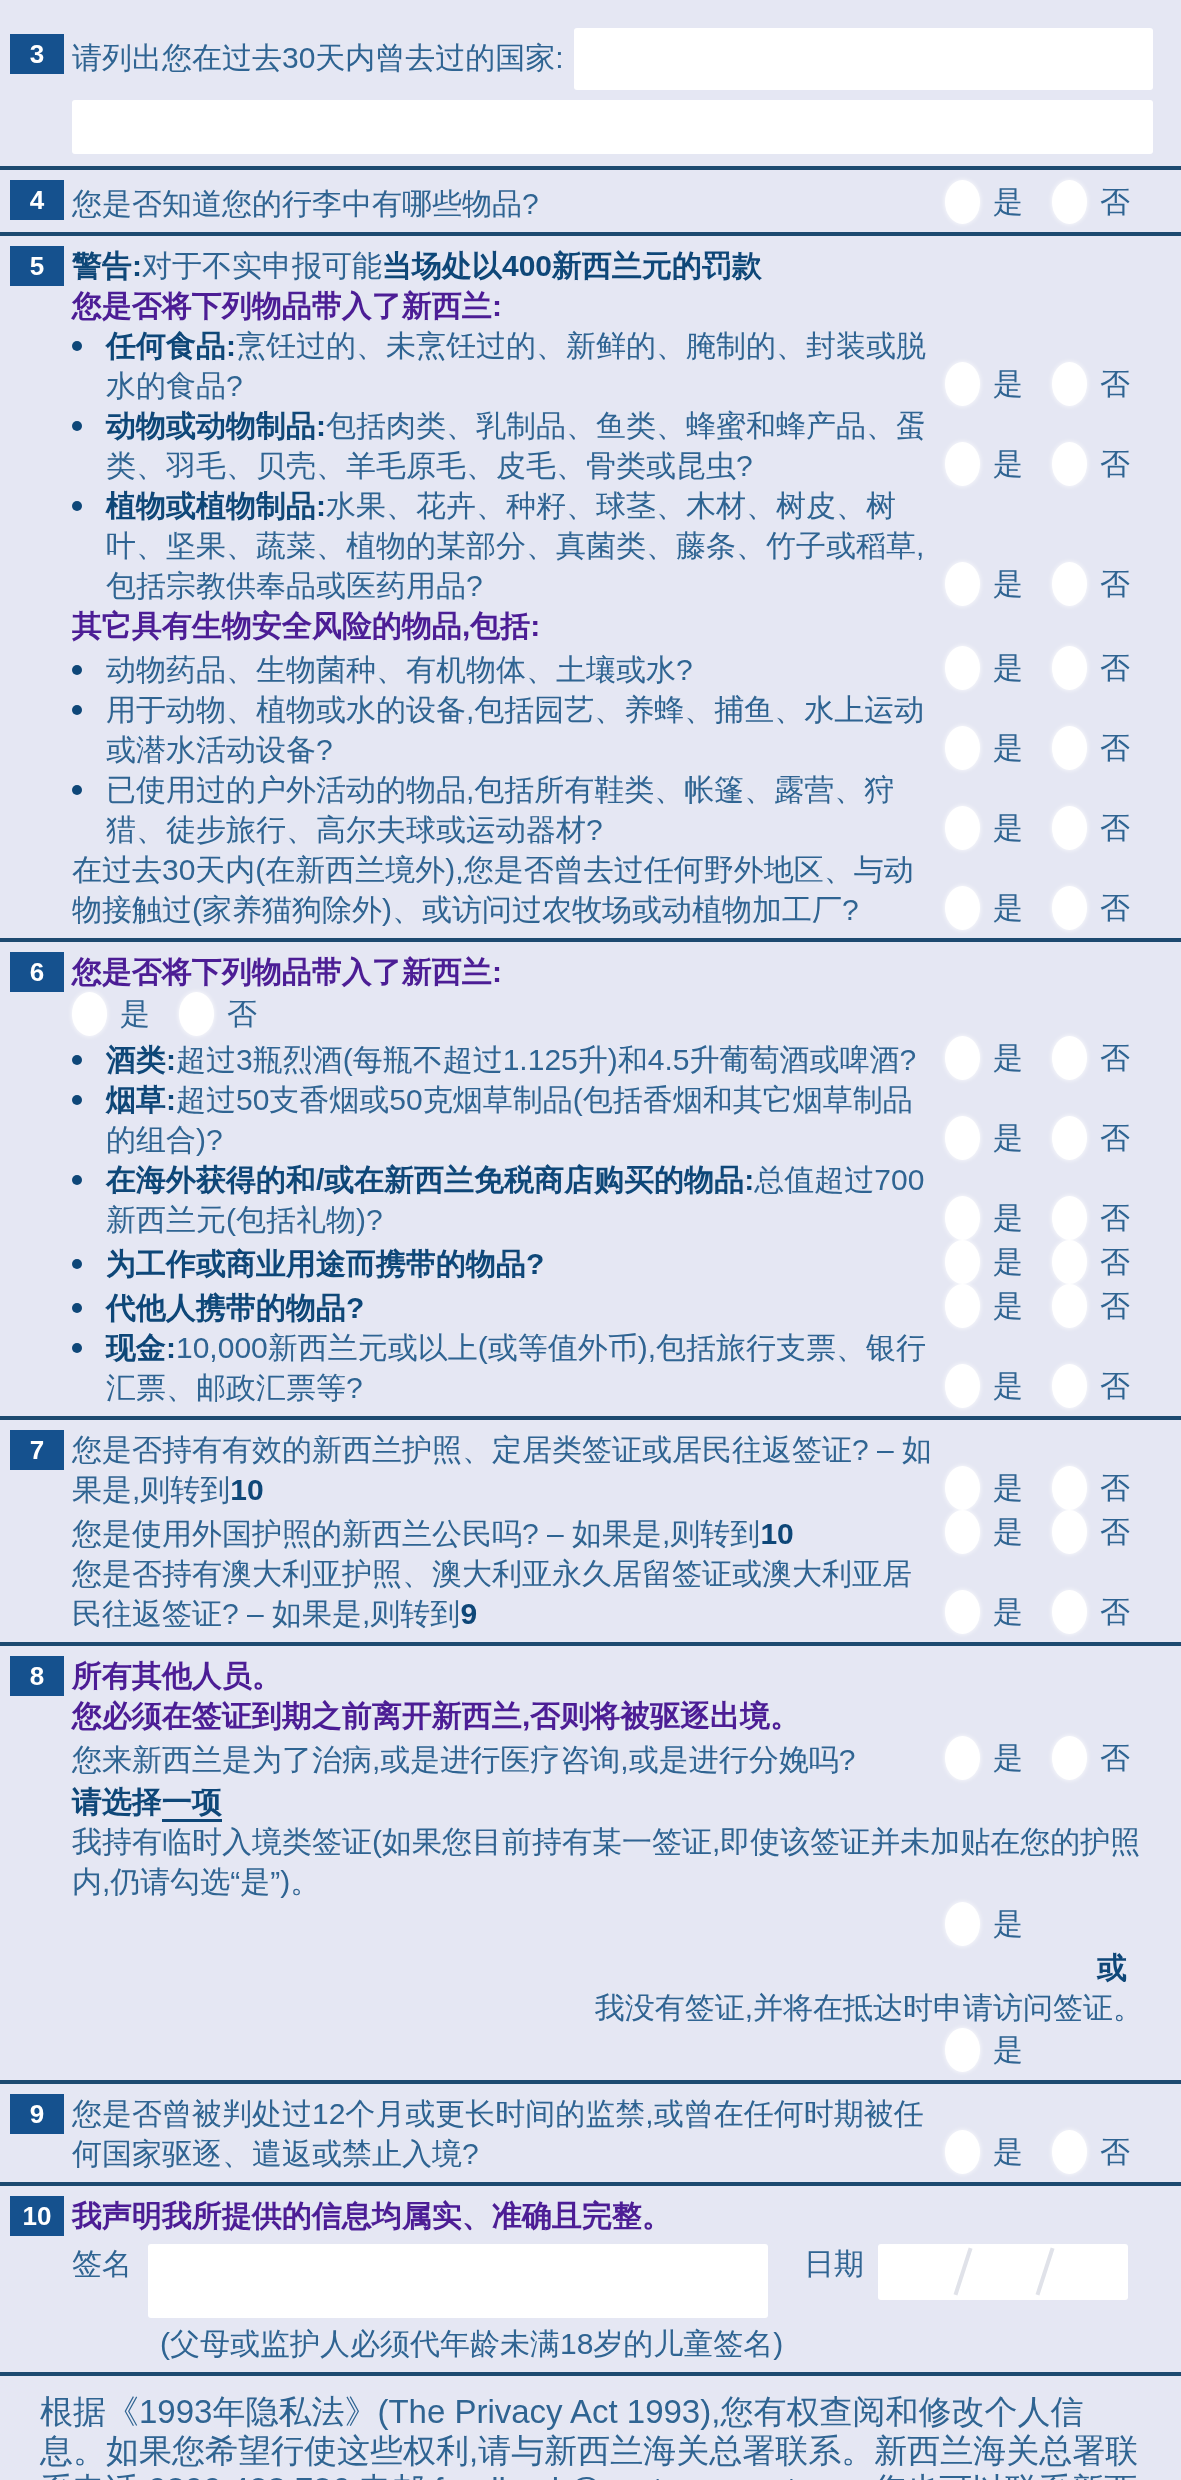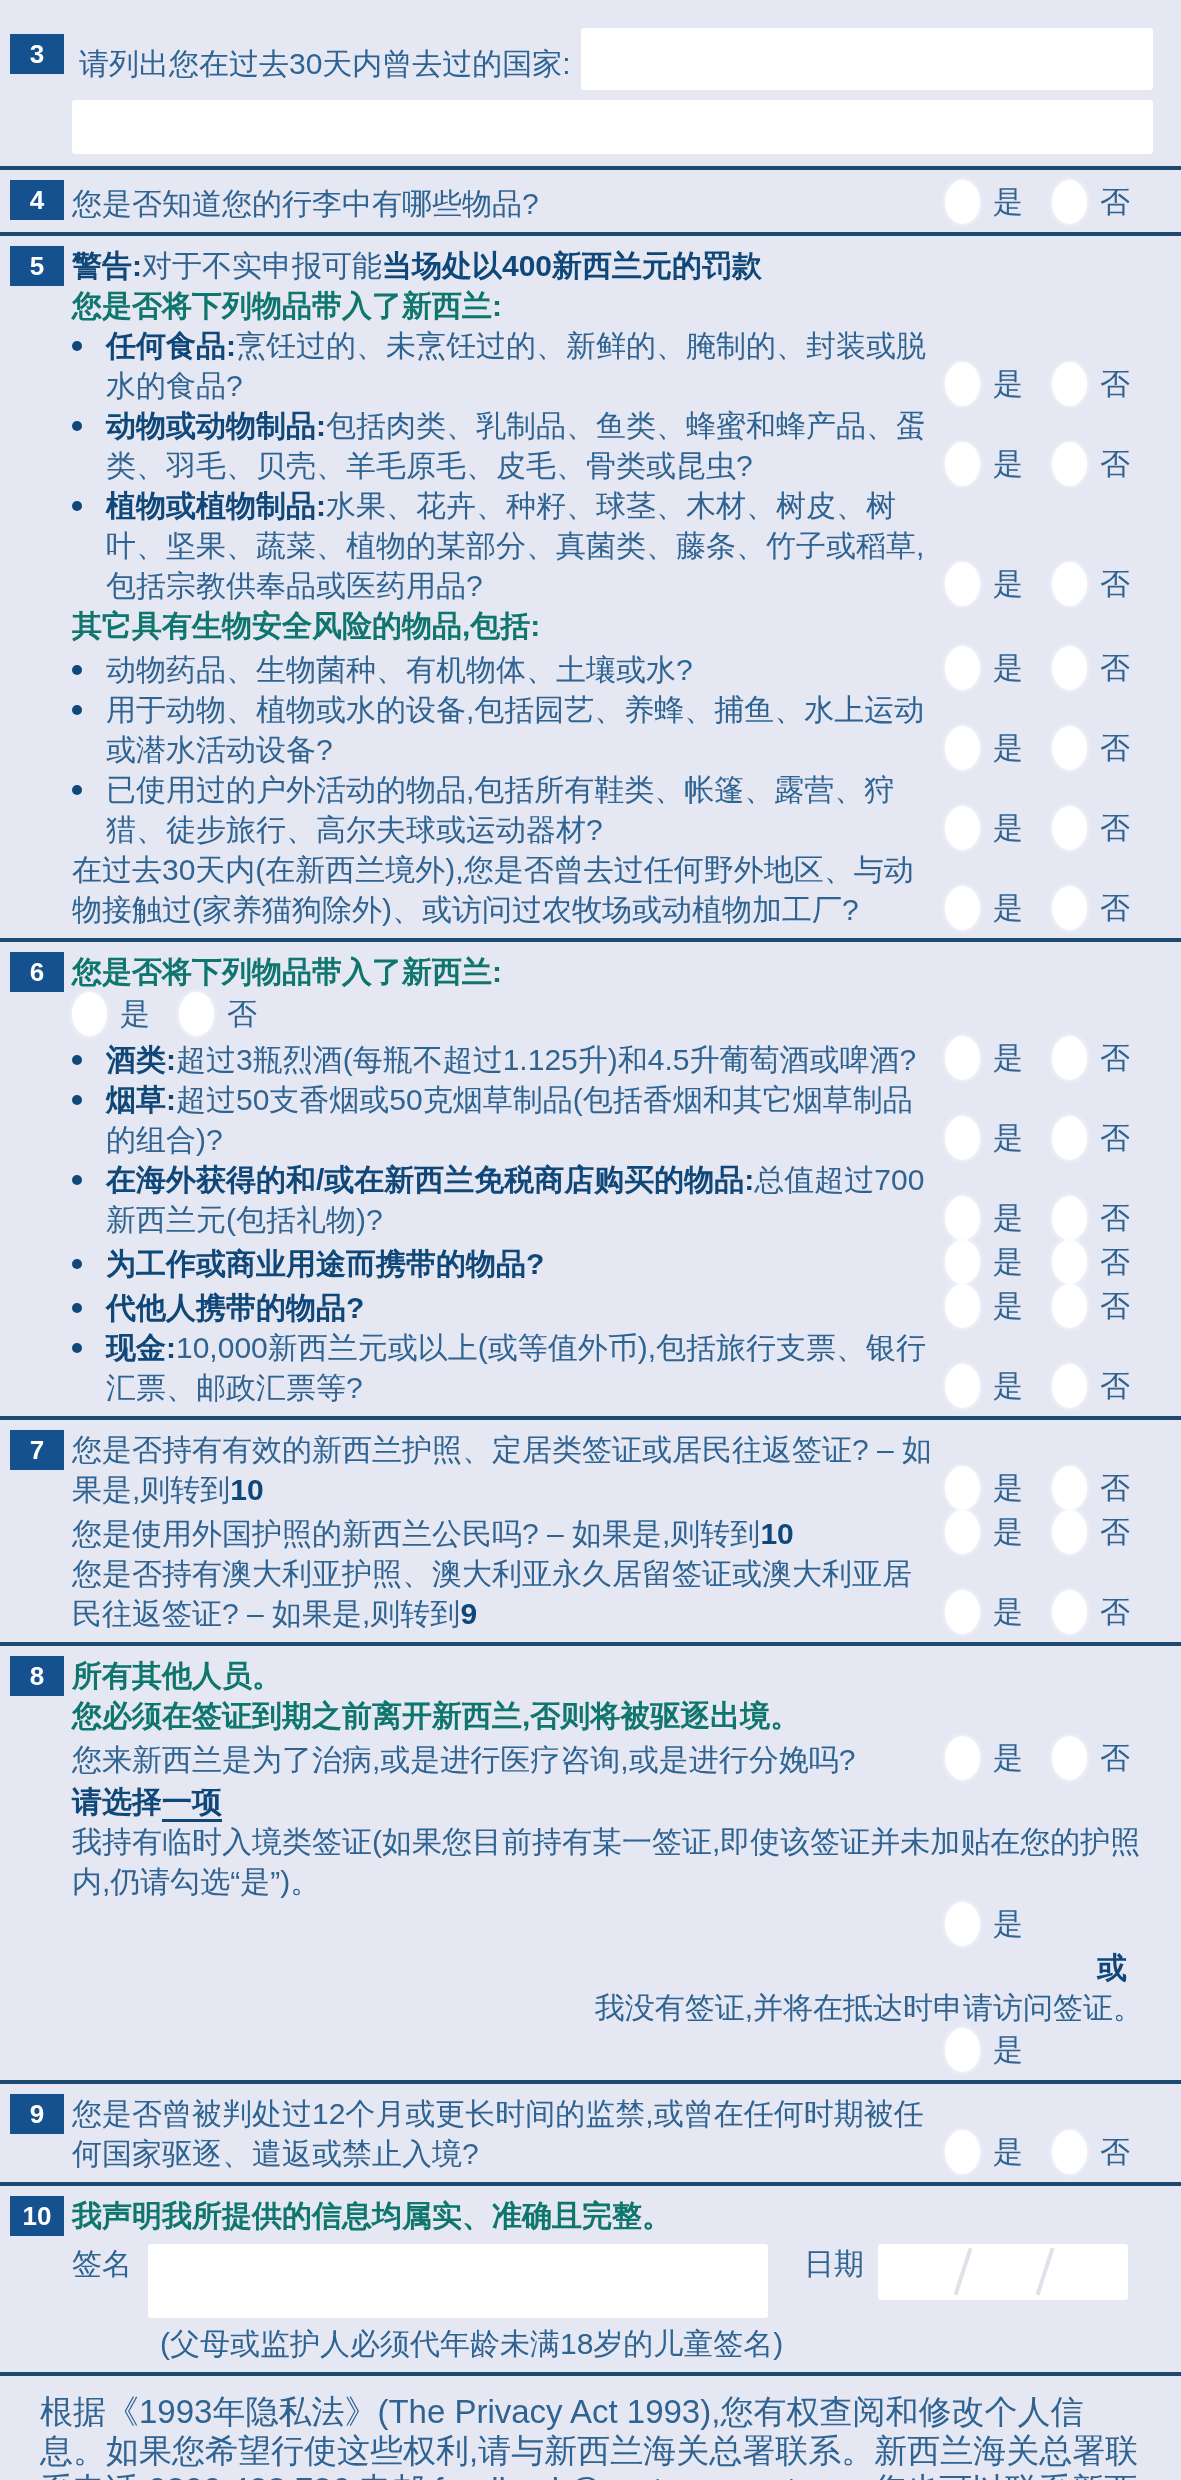--- a/index.html
+++ b/index.html
@@ -14,37 +14,37 @@
   .rule{height:4px;background:#1d4a70;flex:none;}
   .sec{display:flex;padding:10px 0 8px 0;flex:none;}
   .numcol{width:72px;flex:none;}
   .numbox{
     margin-left:10px;width:54px;height:40px;background:#15518e;color:#ffffff;
     font-weight:bold;font-size:26px;display:flex;align-items:center;justify-content:center;
   }
   .content{flex:1;padding-right:28px;min-width:0;}
   .b{font-weight:bold;color:#0e4778;}
   .r{color:#2f6492;}
-  .hline{color:#0f766e;font-weight:bold;}
+  .hline{color:#4c1d95;font-weight:bold;}
   .qrow{display:flex;align-items:flex-end;}
   .qtext{flex:1;padding-right:10px;min-width:0;}
   .yn{flex:none;width:208px;display:flex;align-items:center;padding-bottom:0px;}
   .radio{
     width:35px;height:44px;background:#ffffff;border-radius:50%;flex:none;
     box-shadow:0 0 5px rgba(255,255,255,.95);
   }
   .ynlabel{margin-left:13px;color:#2f6492;}
   .radio.second{margin-left:29px;}
   .bul{display:flex;}
   .dot{width:34px;flex:none;}
   .dot::before{content:"";display:block;width:10px;height:10px;border-radius:50%;background:#0e4778;margin-top:15px;}
   .btext{flex:1;min-width:0;}
   .inputbox{background:#ffffff;border-radius:3px;}
   
-  .s3row1{display:flex;align-items:center;margin-left:7px;}
+  .s3row1{display:flex;align-items:flex-start;}
   .s3q{flex:none;padding-top:4px;}
   .s3input{flex:1;height:62px;margin-left:10px;margin-top:-6px;}
   .s3input2{height:54px;margin-top:10px;margin-bottom:4px;}
   
   .selrow{display:flex;align-items:flex-end;margin-top:2px;flex-direction:column;}
   .gutter{width:200px;flex:none;box-sizing:border-box;}
   .gutter .u{border-bottom:3px solid #0e4778;padding-bottom:1px;}
   .gutter.orlbl{text-align:right;padding-right:26px;color:#0e4778;font-weight:bold;}
   .opttext{flex:1;padding-right:10px;min-width:0;}
   .ynsingle{flex:none;width:208px;display:flex;align-items:center;}

